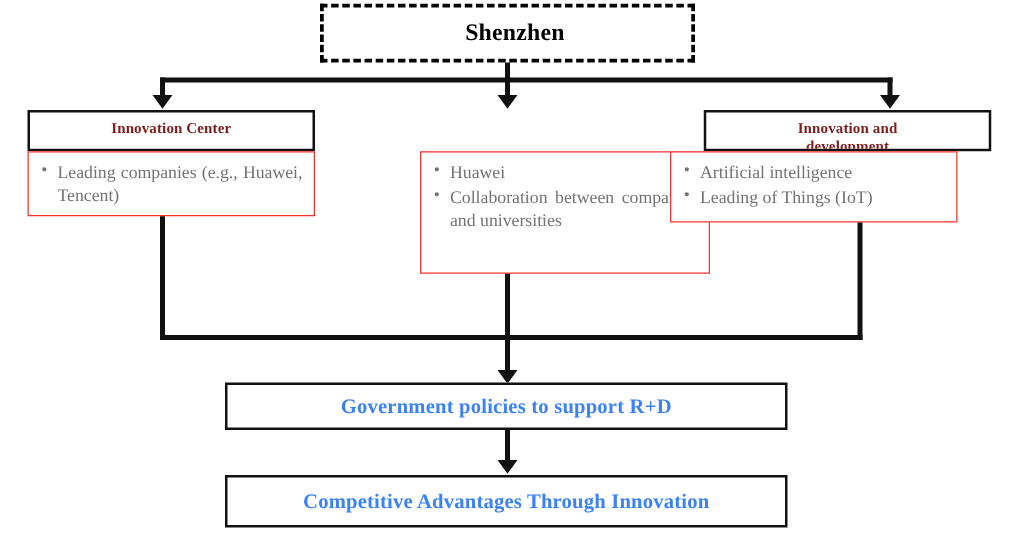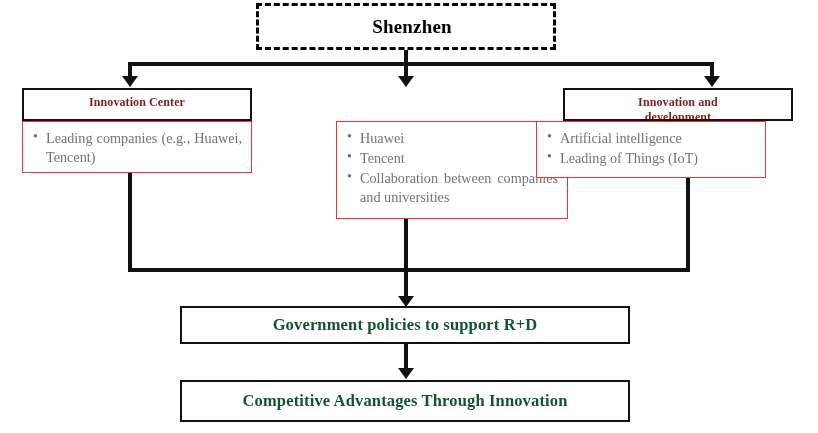--- a/index.html
+++ b/index.html
@@ -95,21 +95,21 @@
 
   .outcome-box {
     border: 2.5px solid #111111;
     display: flex;
     align-items: center;
     justify-content: center;
   }
   .outcome-box .title {
     font-weight: bold;
     font-size: 16.5px;
-    color: #14532d;
+    color: #3b82f6;
     letter-spacing: .15px;
   }
 
   
   .conn {
     position: absolute;
     background: #111111;
   }
   .vline { width: 4px; }
   .hline { height: 4px; }
@@ -152,21 +152,20 @@
     <ul class="bullets">
       <li class="justify">
           <span class="j">Leading companies (e.g., Huawei, Tencent)</span>
         </li>
     </ul>
   </div>
 
   <div class="node body-box" style="left:292px; top:121px; width:232px; height:98px;margin-left:44px;">
     <ul class="bullets">
       <li>Huawei</li>
-      <li>Tencent</li>
       <li class="justify">
           <span class="j">Collaboration between companies and universities</span>
         </li>
     </ul>
   </div>
 
   <div class="node head-box" style="left:563px; top:88px; width:230px; height:33px;">
     <span class="title"><span>Innovation and</span><span class="sub">development</span></span>
   </div>
   <div class="node body-box" style="left:536px; top:121px; width:230px; height:57px;">

